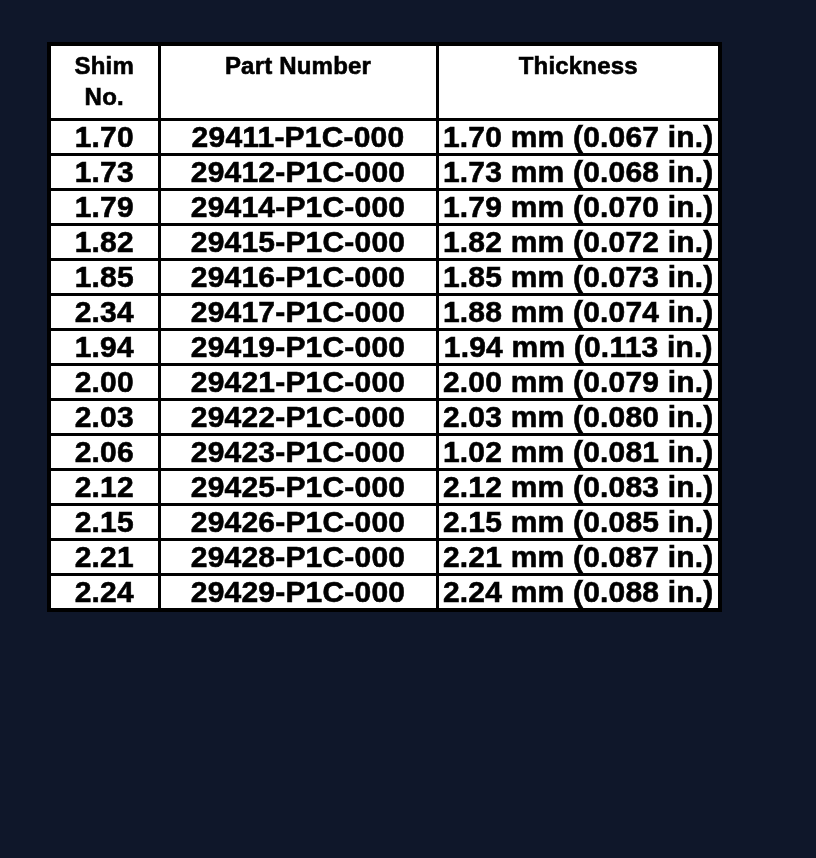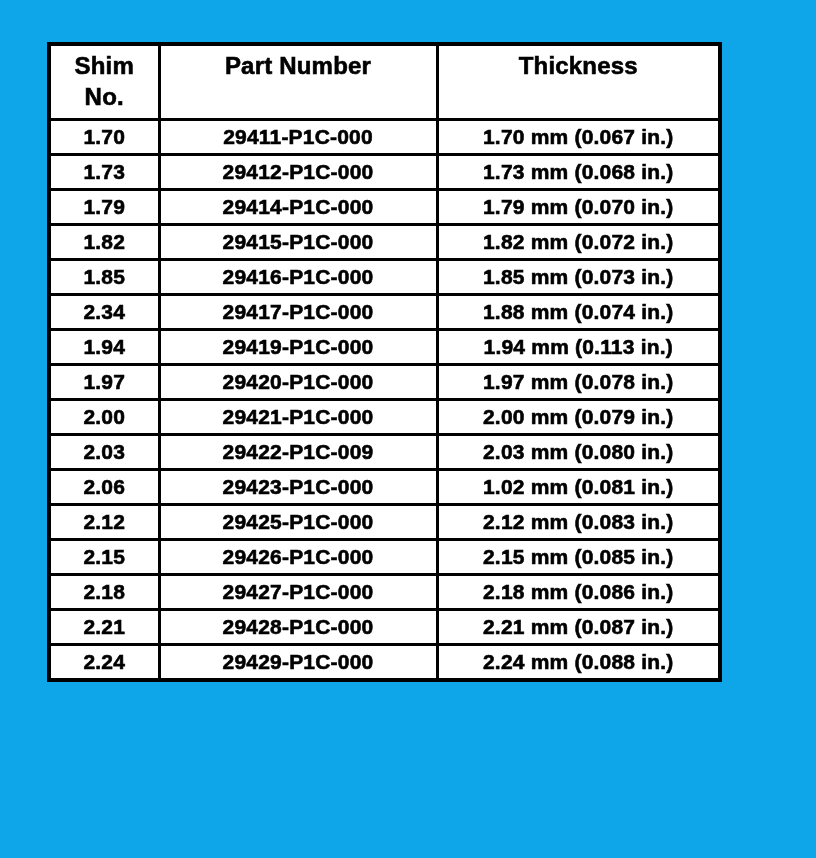--- a/index.html
+++ b/index.html
@@ -4,21 +4,21 @@
 <style>
   html, body {
     margin: 0;
     padding: 0;
     background: #ffffff;
   }
   .page {
     position: relative;
     width: 816px;
     height: 858px;
-    background: #0ea5e9;
+    background: #0f172a;
     overflow: hidden;
     font-family: "Liberation Sans", "DejaVu Sans", sans-serif;
     color: #000000;
   }
   table.shim-table {
     position: absolute;
     left: 47px;
     top: 42px;
     width: 671px;
     border-collapse: collapse;
@@ -43,21 +43,21 @@
     height: 68px;
     vertical-align: top;
     font-size: 24px;
     line-height: 31px;
     padding-top: 4px;
     white-space: pre-line;
   }
   table.shim-table td {
     height: 32px;
     vertical-align: middle;
-    font-size: 21px;
+    font-size: 30px;
     line-height: 24px;
     white-space: nowrap;
   }
   
   table.shim-table th,
   table.shim-table td {
     -webkit-text-stroke: 0.6px #000000;
     letter-spacing: 0.2px;
   }
 </style>
@@ -117,35 +117,30 @@
     <td>1.88 mm (0.074 in.)</td>
   </tr>
 
 
   <tr>
     <td>1.94</td>
     <td>29419-P1C-000</td>
     <td>1.94 mm (0.113 in.)</td>
   </tr>
 
-  <tr>
-    <td>1.97</td>
-    <td>29420-P1C-000</td>
-    <td>1.97 mm (0.078 in.)</td>
-  </tr>
 
   <tr>
     <td>2.00</td>
     <td>29421-P1C-000</td>
     <td>2.00 mm (0.079 in.)</td>
   </tr>
 
   <tr>
     <td>2.03</td>
-    <td>29422-P1C-009</td>
+    <td>29422-P1C-000</td>
     <td>2.03 mm (0.080 in.)</td>
   </tr>
 
   <tr>
     <td>2.06</td>
     <td>29423-P1C-000</td>
     <td>1.02 mm (0.081 in.)</td>
   </tr>
 
 
@@ -154,25 +149,20 @@
     <td>29425-P1C-000</td>
     <td>2.12 mm (0.083 in.)</td>
   </tr>
 
   <tr>
     <td>2.15</td>
     <td>29426-P1C-000</td>
     <td>2.15 mm (0.085 in.)</td>
   </tr>
 
-  <tr>
-    <td>2.18</td>
-    <td>29427-P1C-000</td>
-    <td>2.18 mm (0.086 in.)</td>
-  </tr>
 
   <tr>
     <td>2.21</td>
     <td>29428-P1C-000</td>
     <td>2.21 mm (0.087 in.)</td>
   </tr>
 
   <tr>
     <td>2.24</td>
     <td>29429-P1C-000</td>

